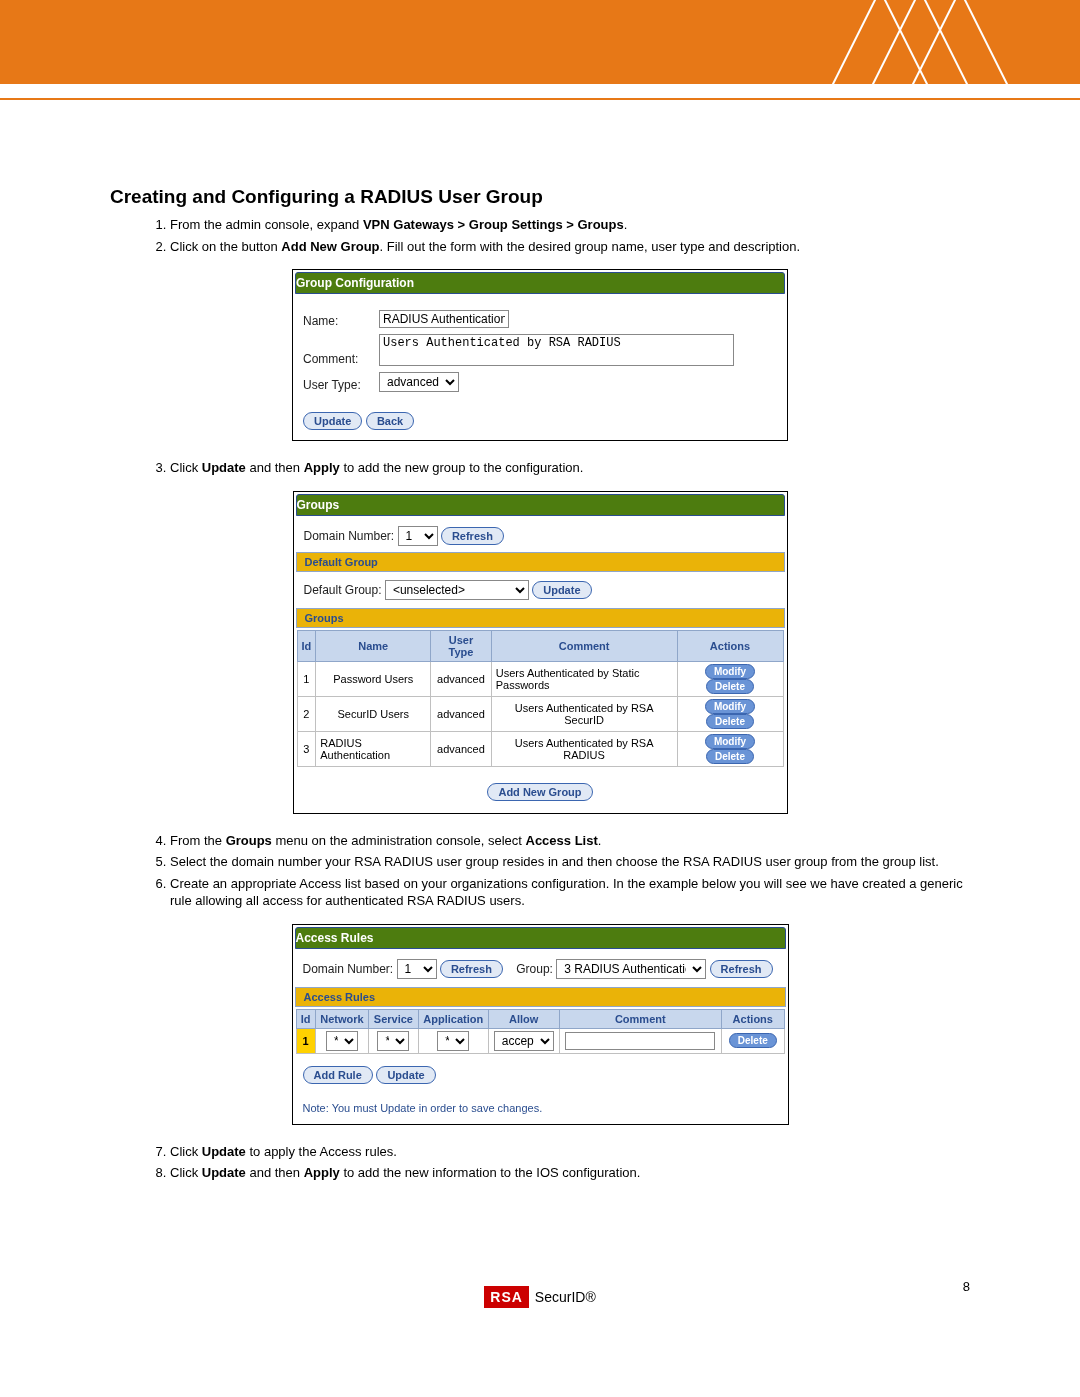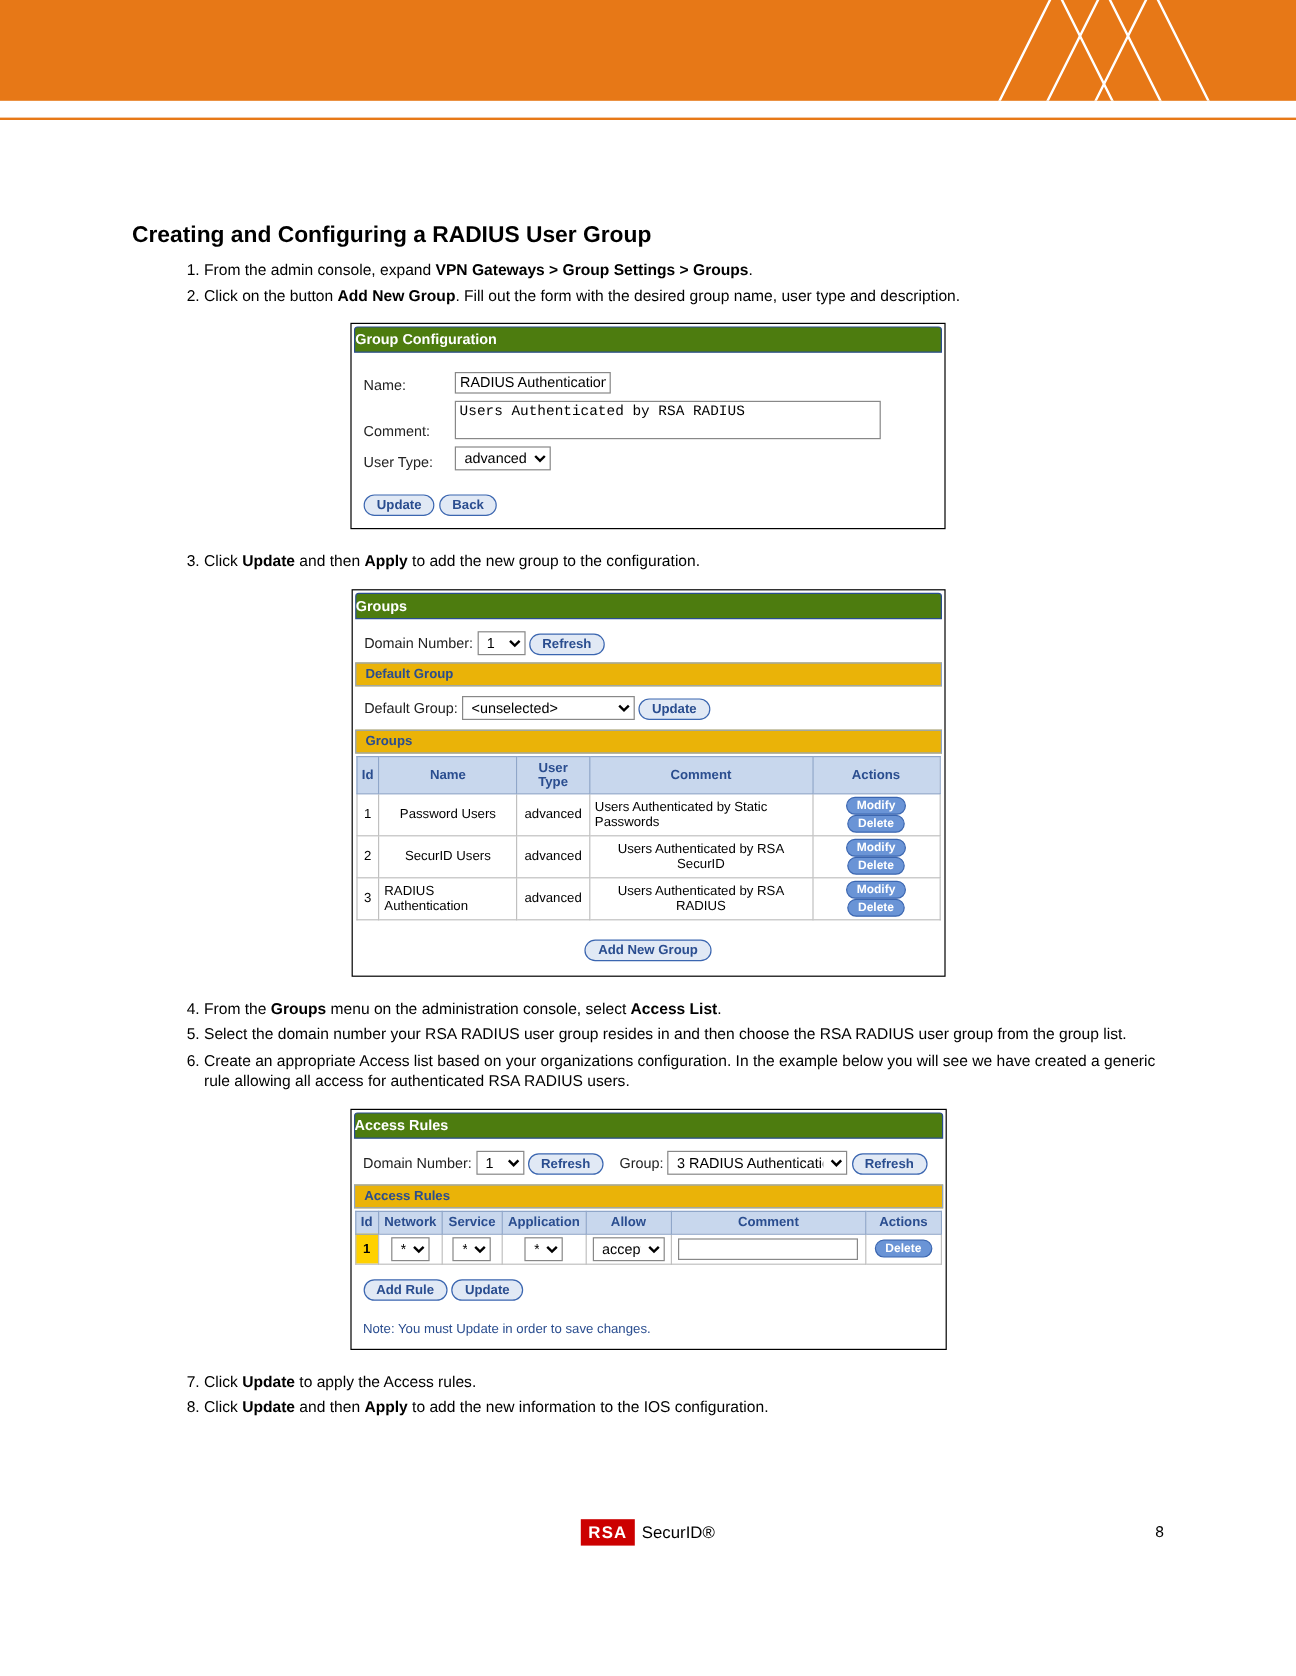--- a/index.html
+++ b/index.html
@@ -27,21 +27,21 @@
   textarea { resize:none; }
   .btn-row { padding: 4px 10px 10px 10px; }
   .tbl { border-collapse:collapse; width:calc(100% - 6px); margin:2px 3px; font-size:11px; }
   .tbl th { background:#c8d7ed; color:#2a4d8f; border:1px solid #8fa6c9; padding:3px 4px; font-weight:bold; }
   .tbl td { border:1px solid #c0c0c0; padding:2px 4px; text-align:center; }
   .tbl td.l { text-align:left; }
   .actions-cell .pill-btn { margin:0 2px; }
   .center { text-align:center; }
   .note { color:#2a4d8f; font-size:11px; padding:8px 10px 10px 10px; }
   .footer { width:1080px; margin:0 auto; display:flex; justify-content:center; align-items:center; padding: 30px 0 20px 0; position:relative; }
-  .rsa-badge { display:flex; align-items:center; gap:6px; }
+  .rsa-badge { display:flex; align-items:center; gap:6px;margin-top:20px; }
   .rsa-box { background:#c00; color:#fff; font-weight:bold; font-size:14px; padding:3px 6px; letter-spacing:1px; font-family: Arial, sans-serif; }
   .securid { font-size:14px; color:#000; }
   .pgnum { position:absolute; right:110px; font-size:13px; }
   .yellow-cell { background:#ffd100; font-weight:bold; }
 </style>
 </head>
 <body>
 
 <div class="page">
   <div class="top-band">

